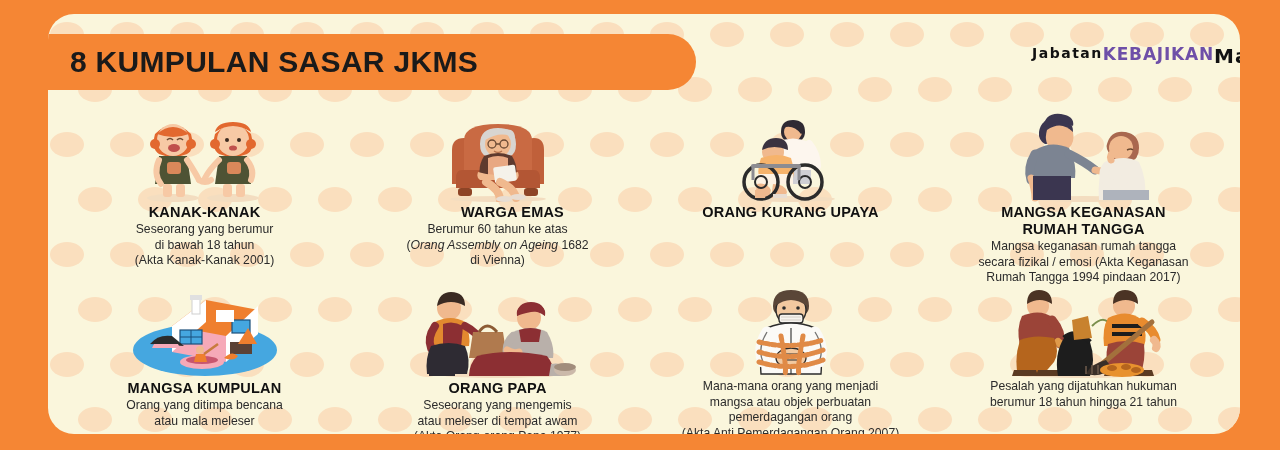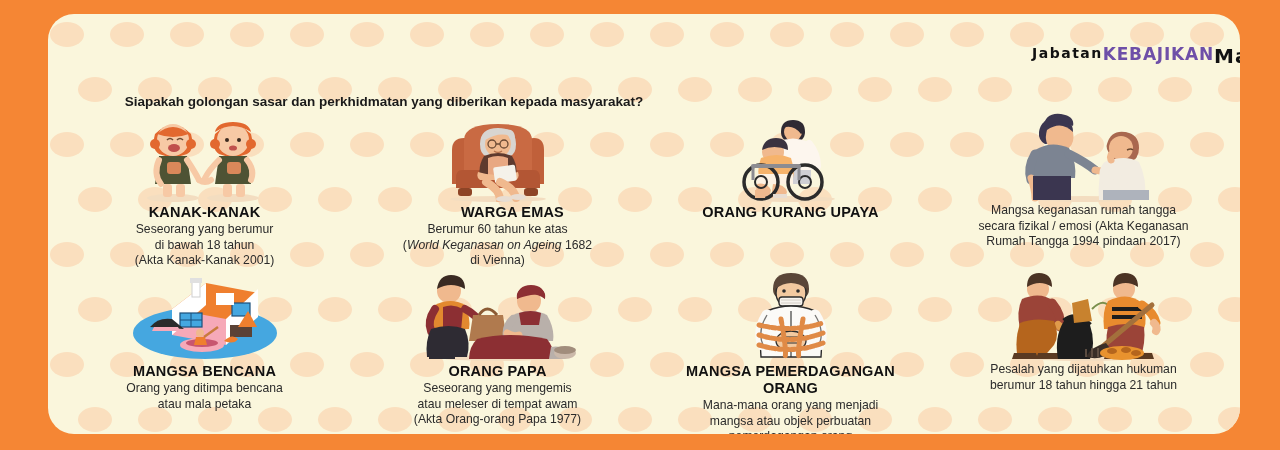--- a/index.html
+++ b/index.html
@@ -285,22 +285,24 @@
         <div class="dot" style="left: 750px; top: 393px; background: rgb(250, 223, 190);"></div>
         <div class="dot" style="left: 810px; top: 393px; background: rgb(250, 223, 190);"></div>
         <div class="dot" style="left: 870px; top: 393px; background: rgb(250, 223, 190);"></div>
         <div class="dot" style="left: 930px; top: 393px; background: rgb(250, 223, 190);"></div>
         <div class="dot" style="left: 990px; top: 393px; background: rgb(250, 223, 190);"></div>
         <div class="dot" style="left: 1050px; top: 393px; background: rgb(250, 223, 190);"></div>
         <div class="dot" style="left: 1110px; top: 393px; background: rgb(250, 223, 190);"></div>
         <div class="dot" style="left: 1170px; top: 393px; background: rgb(250, 223, 190);"></div>
       </div>
 
-
-    <div class="subtitle" style="white-space: pre-line;">Siapakah golongan sasar dan perkhidmatan yang diberikan kepada masyarakat?</div>
+    <div class="title-pill">
+      <span class="title-text">8 KUMPULAN SASAR JKMS</span>
+    </div>
+
 
     <div class="logo">
       <div class="logo-words">
         <span class="lw lw1">Jabatan</span>
         <span class="lw lw2">KEBAJIKAN</span>
         <span class="lw lw3">Masyarakat</span>
         <span class="lw lw4">SARAWAK</span>
       </div>
       <div class="logo-mark">
         <div class="sun"></div>
@@ -383,21 +385,21 @@
             <path d="M60 62 q18 6 40 0 q2 6 -2 8 h-36 q-4 -2 -2 -8z" fill="#f0b98e"></path>
             <rect x="76" y="56" width="22" height="16" rx="2" fill="#f5f2ea" transform="rotate(-8 87 64)"></rect>
             <path d="M68 72 q14 8 14 18" stroke="#f0b98e" stroke-width="8" fill="none" stroke-linecap="round"></path>
             <path d="M82 72 q14 6 16 16" stroke="#f0b98e" stroke-width="8" fill="none" stroke-linecap="round"></path>
             <ellipse cx="86" cy="89" rx="8" ry="3" fill="#e8ddd2"></ellipse>
             <ellipse cx="100" cy="87" rx="8" ry="3" fill="#e8ddd2"></ellipse>
           </svg>
         </div>
         <div class="cat-title" style="white-space: pre-line; margin-left: 30px;">WARGA EMAS</div>
         <div class="cat-desc" style="white-space: pre-line;"><span>Berumur 60 tahun ke atas
-(</span><em>World Keganasan on Ageing</em><span> 1682
+(</span><em>Orang Assembly on Ageing</em><span> 1682
 di Vienna)</span></div>
       </div>
 
       <div class="cell">
         <div class="art">
           <svg width="160" height="92" viewBox="0 0 160 92">
             <ellipse cx="80" cy="89" rx="44" ry="3" fill="#f3ddc0"></ellipse>
 
             <path d="M70 22 q0 -12 12 -12 q12 0 12 12 q0 10 -12 10 q-12 0 -12 -10z" fill="#2f2a33"></path>
             <circle cx="82" cy="22" r="9" fill="#f0b98e"></circle>
@@ -446,20 +448,22 @@
             <path d="M108 34 q4 -14 18 -12 q14 2 14 16 q0 12 -10 14 q-12 2 -18 -6 q-6 -8 -4 -12z" fill="#a9684f"></path>
             <circle cx="122" cy="38" r="12" fill="#f0b98e"></circle>
             <path d="M110 32 q10 -12 24 -4 q6 10 2 22 q6 -16 -2 -24 q-12 -10 -24 6z" fill="#a9684f"></path>
             <path d="M128 40 q4 -2 6 0" stroke="#6b4a33" stroke-width="1.4" fill="none"></path>
             <path d="M106 52 q20 -8 34 0 q8 16 6 38 h-46 q-2 -24 6 -38z" fill="#f2ece1"></path>
             <path d="M108 56 q-6 8 0 16 q10 6 18 -4" stroke="#f2ece1" stroke-width="9" fill="none" stroke-linecap="round"></path>
             <path d="M112 50 q-2 -6 4 -8" stroke="#f0b98e" stroke-width="7" fill="none" stroke-linecap="round"></path>
             <path d="M104 80 h46 v10 h-46z" fill="#aeb3bc"></path>
           </svg>
         </div>
+        <div class="cat-title" style="white-space: pre-line;">MANGSA KEGANASAN
+RUMAH TANGGA</div>
         <div class="cat-desc" style="white-space: pre-line;">Mangsa keganasan rumah tangga
 secara fizikal / emosi (Akta Keganasan
 Rumah Tangga 1994 pindaan 2017)</div>
       </div>
 
       <div class="cell">
         <div class="art">
           <svg width="170" height="92" viewBox="0 0 170 92">
             <ellipse cx="85" cy="64" rx="72" ry="26" fill="#45a7e0"></ellipse>
 
@@ -482,23 +486,23 @@
             <ellipse cx="82" cy="76" rx="22" ry="7" fill="#f6a9b8"></ellipse>
             <ellipse cx="82" cy="74" rx="16" ry="4" fill="#c8566f"></ellipse>
             <circle cx="80" cy="64" r="4" fill="#f0b98e"></circle>
             <path d="M76 68 h9 l2 8 h-13z" fill="#ef7f2e"></path>
             <path d="M84 68 l14 -10" stroke="#c87b3d" stroke-width="2.5"></path>
 
             <path d="M118 58 l10 -16 l9 16z" fill="#ef7f2e"></path>
             <path d="M104 72 q8 -8 14 -2 q-4 6 -14 2z" fill="#ef7f2e"></path>
           </svg>
         </div>
-        <div class="cat-title" style="white-space: pre-line;">MANGSA BENCANA</div>
+        <div class="cat-title" style="white-space: pre-line;">MANGSA KUMPULAN</div>
         <div class="cat-desc" style="white-space: pre-line;">Orang yang ditimpa bencana
-atau mala petaka</div>
+atau mala meleser</div>
       </div>
 
       <div class="cell">
         <div class="art">
           <svg width="170" height="92" viewBox="0 0 170 92">
             <ellipse cx="85" cy="89" rx="56" ry="3" fill="#f3ddc0"></ellipse>
 
             <circle cx="36" cy="22" r="12" fill="#f0b98e"></circle>
             <path d="M24 20 q2 -14 14 -14 q14 0 14 14 q-14 -8 -28 0z" fill="#3a2a22"></path>
             <path d="M22 36 q16 -8 30 0 q6 14 4 24 l-36 2 q-4 -14 2 -26z" fill="#e2892f"></path>
@@ -551,22 +555,20 @@
 
             <g stroke="#e08a46" stroke-width="5" fill="none" stroke-linecap="round" stroke-dasharray="4 2.5">
               <path d="M48 56 q32 8 64 -2"></path>
               <path d="M48 66 q32 10 64 -2"></path>
               <path d="M48 76 q32 10 64 -2"></path>
               <path d="M70 50 q6 34 4 38"></path>
               <path d="M92 50 q-6 34 -4 38"></path>
             </g>
           </svg>
         </div>
-        <div class="cat-title" style="white-space: pre-line;">MANGSA PEMERDAGANGAN
-ORANG</div>
         <div class="cat-desc" style="white-space: pre-line;">Mana-mana orang yang menjadi
 mangsa atau objek perbuatan
 pemerdagangan orang
 (Akta Anti Pemerdagangan Orang 2007)</div>
       </div>
 
       <div class="cell">
         <div class="art">
           <svg width="180" height="92" viewBox="0 0 180 92">
             <ellipse cx="90" cy="89" rx="60" ry="3" fill="#f3ddc0"></ellipse>

